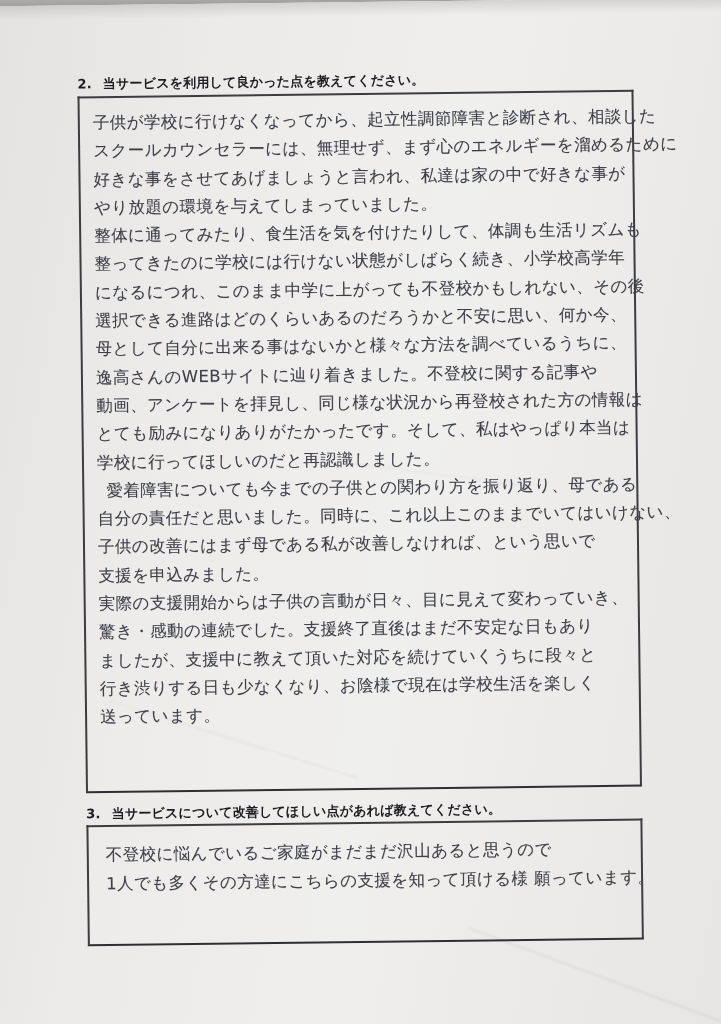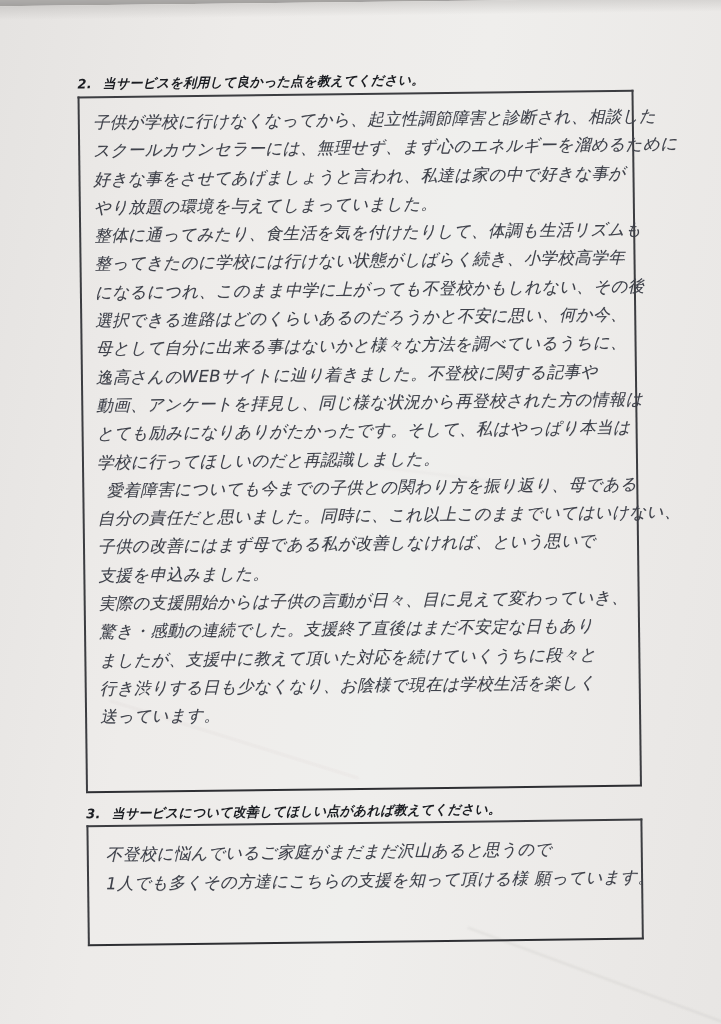--- a/index.html
+++ b/index.html
@@ -11,21 +11,20 @@
     height: 1024px;
     overflow: hidden;
     position: relative;
     background: #b9b7b5;
     font-family: "DejaVu Sans", "Liberation Sans", sans-serif;
   }
   .scene {
     position: absolute;
     inset: 0;
     overflow: hidden;
-    font-style: italic;
   }
   
   .paper {
     position: absolute;
     left: -18px;
     top: 2px;
     width: 757px;
     height: 1085px;
     background:
       linear-gradient(180deg, rgba(190,188,186,0.55) 0px, rgba(190,188,186,0) 14px),

